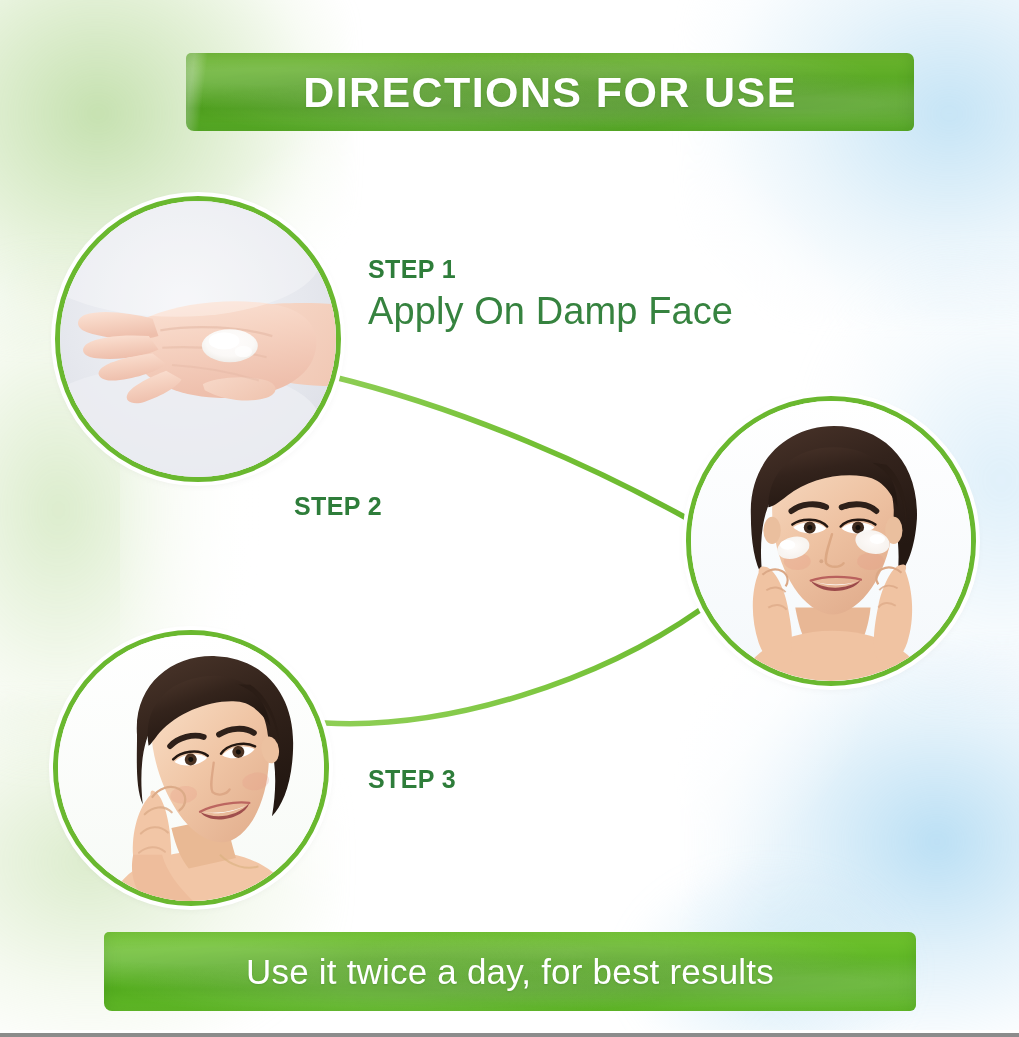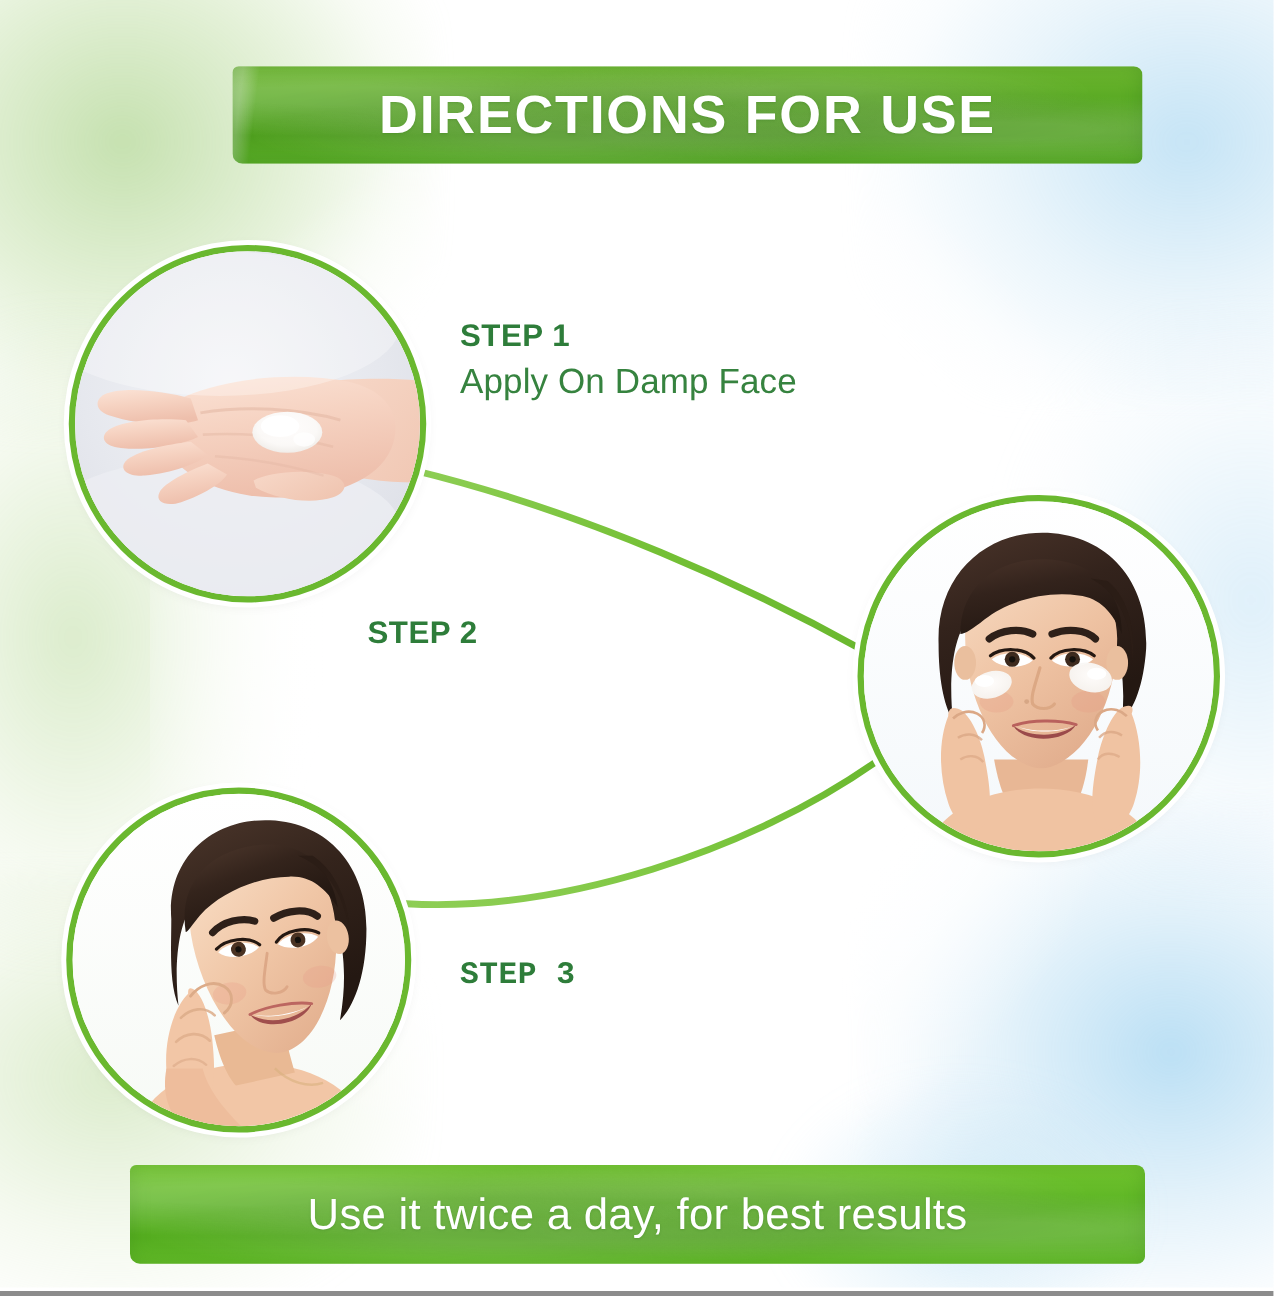--- a/index.html
+++ b/index.html
@@ -118,26 +118,26 @@
   #circle-step1{left:55px;top:196px;width:286px;height:286px;}
   #circle-step2{left:686px;top:396px;width:290px;height:290px;}
   #circle-step3{left:53px;top:630px;width:276px;height:276px;}
 
   
   .step-block{position:absolute;}
   .step-kicker{
     color:#2e7d3a;font-weight:bold;font-size:25px;letter-spacing:.4px;margin:0 0 4px 0;
   }
   .step-desc{
-    color:#36833f;font-weight:normal;font-size:28px;line-height:1.23;margin:0;
+    color:#36833f;font-weight:normal;font-size:38px;line-height:1.23;margin:0;
     letter-spacing:.1px;
   }
   #step1-block{left:368px;top:255px;}
   #step2-block{left:282px;top:492px;margin-left:12px;}
-  #step3-block{left:368px;top:765px;font-family:Liberation Mono, monospace;}
+  #step3-block{left:368px;top:765px;}
 
   
   #bottom-strip{
     position:absolute;left:0;bottom:0;width:1019px;height:7px;
     background:linear-gradient(180deg,#ffffff 0 38%, #8c8c8c 38% 100%);
   }
 </style>
 </head>
 <body>
 

